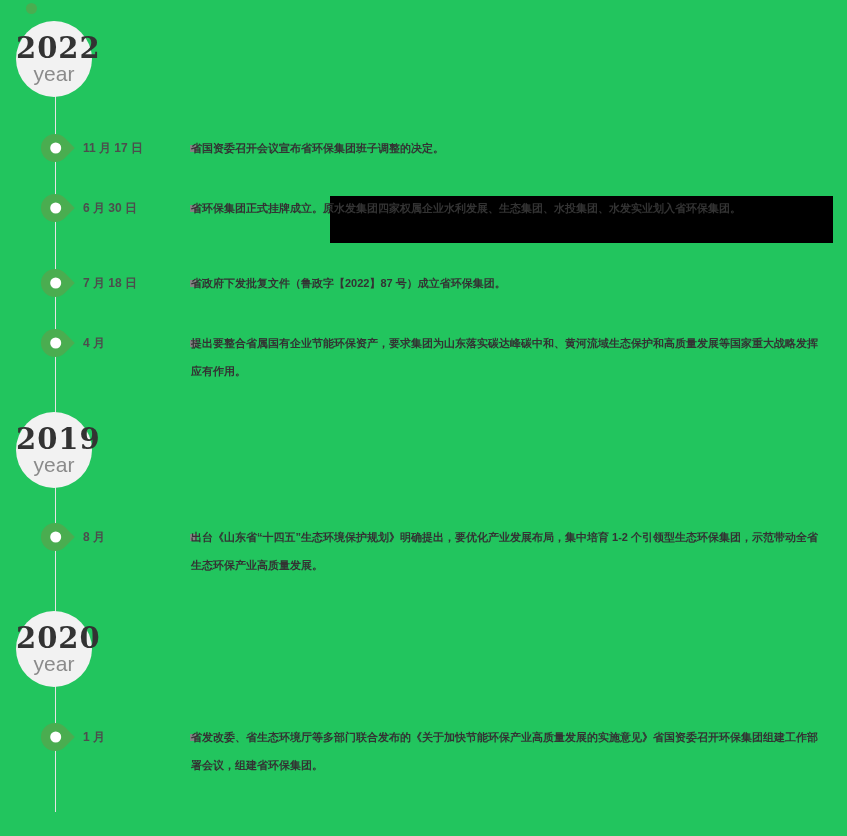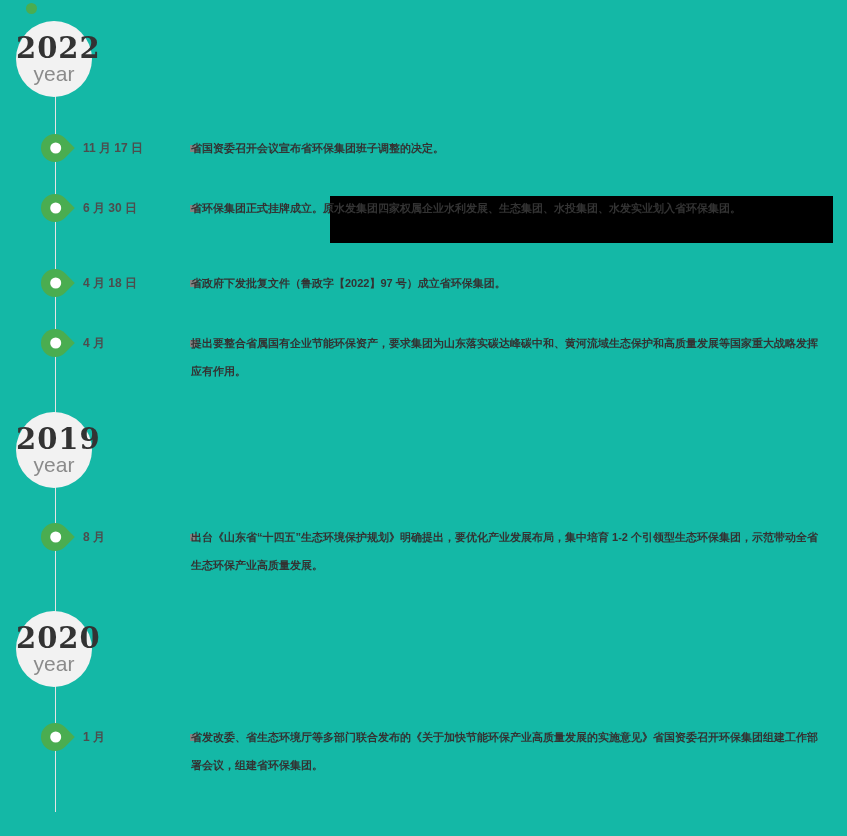--- a/index.html
+++ b/index.html
@@ -1,17 +1,17 @@
 <!DOCTYPE html>
 <html><head>
 <meta charset="utf-8">
 <style>
   html,body { margin:0; padding:0; background:#fff; }
   .page {
-    position:relative; width:847px; height:836px; background:#14b8a6;
+    position:relative; width:847px; height:836px; background:#22c55e;
     overflow:hidden;
     font-family:"Liberation Sans","DejaVu Sans",sans-serif;
   }
   .vline {
     position:absolute; left:55px; top:59px; width:1px; height:753px;
     background:#e4e4e4; z-index:1;
   }
   .top-dot {
     position:absolute; left:26px; top:3px; width:11px; height:11px;
     border-radius:50%; background:#4aad50; z-index:4;
@@ -82,23 +82,23 @@
 
   <div class="item" style="top:194px">
     <span class="pin"></span>
     <span class="date">6 月 30 日</span>
     <span class="bullet"></span>
     <div class="text">省环保集团正式挂牌成立。原水发集团四家权属企业水利发展、生态集团、水投集团、水发实业划入省环保集团。</div>
   </div>
 
   <div class="item" style="top:269px">
     <span class="pin"></span>
-    <span class="date">4 月 18 日</span>
+    <span class="date">7 月 18 日</span>
     <span class="bullet"></span>
-    <div class="text">省政府下发批复文件（鲁政字【2022】97 号）成立省环保集团。</div>
+    <div class="text">省政府下发批复文件（鲁政字【2022】87 号）成立省环保集团。</div>
   </div>
 
   <div class="item" style="top:329px">
     <span class="pin"></span>
     <span class="date">4 月</span>
     <span class="bullet"></span>
     <div class="text">提出要整合省属国有企业节能环保资产，要求集团为山东落实碳达峰碳中和、黄河流域生态保护和高质量发展等国家重大战略发挥应有作用。</div>
   </div>
 
   <div class="year-badge" style="top:412px">

